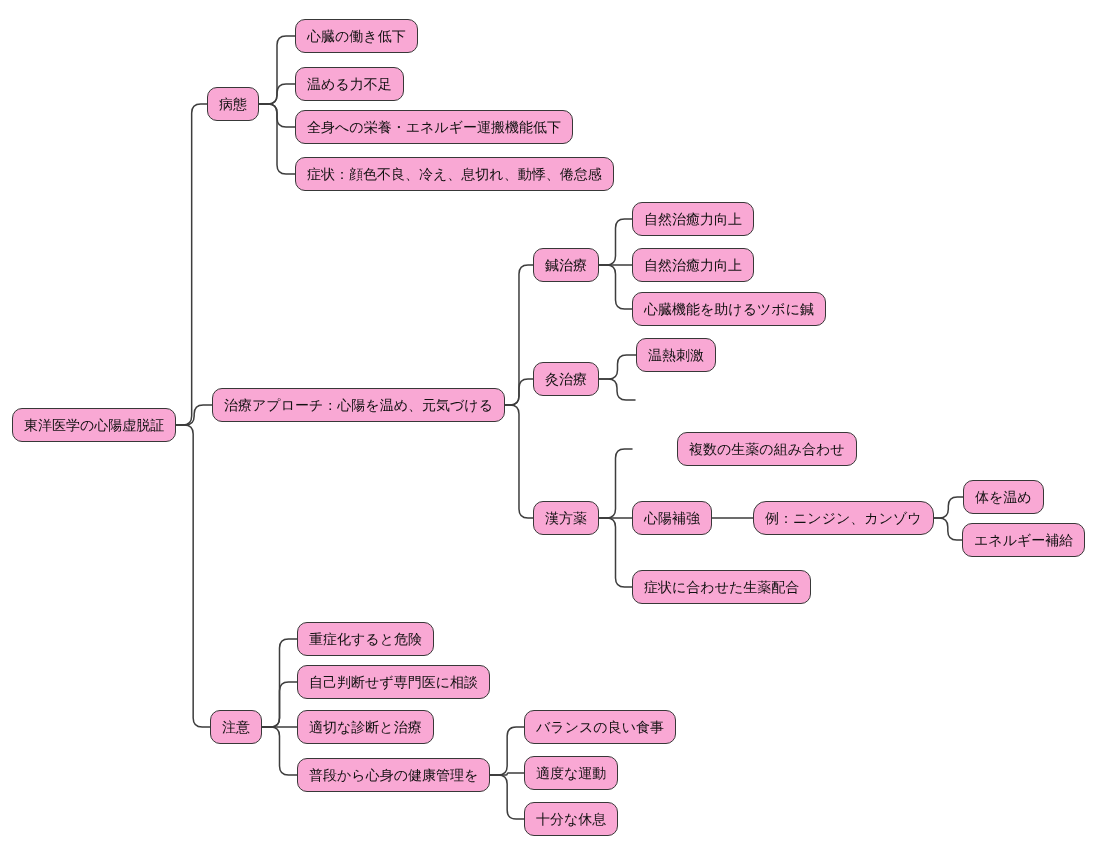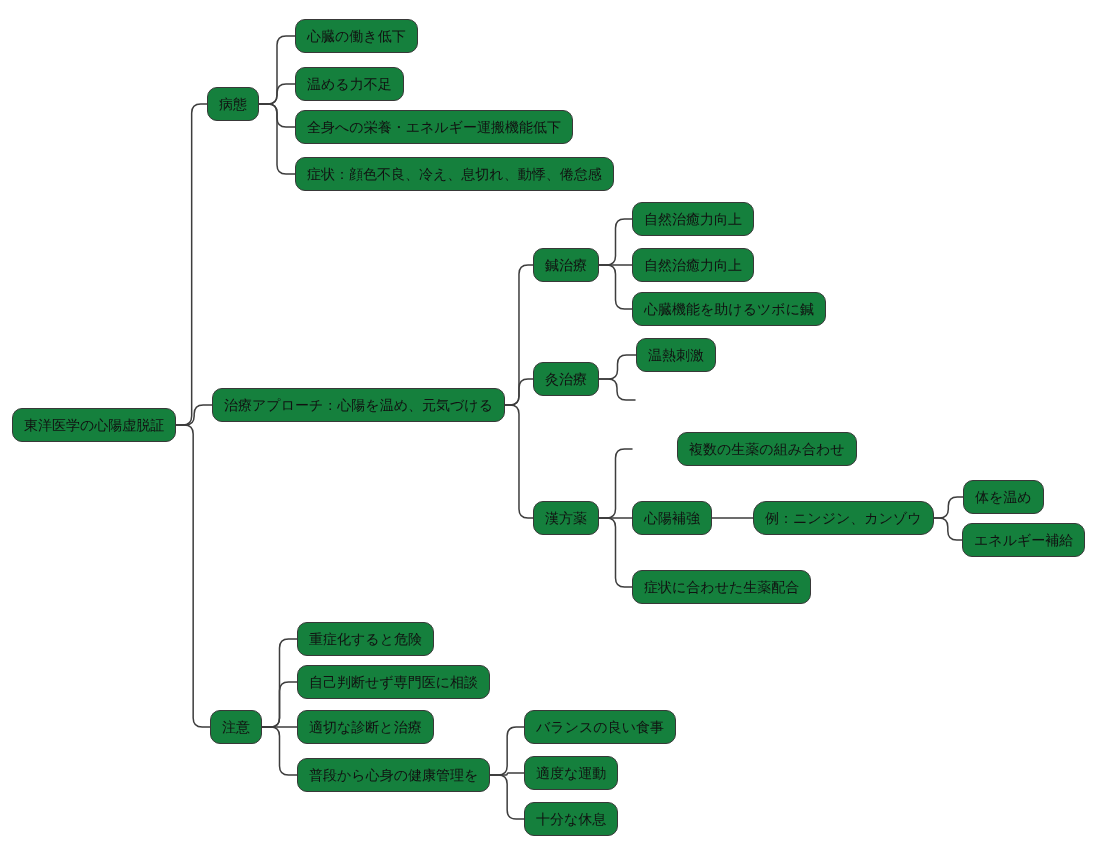--- a/index.html
+++ b/index.html
@@ -28,21 +28,21 @@
   #edges path {
     fill: none;
     stroke: #3d3d3d;
     stroke-width: 1.5;
     stroke-linecap: round;
   }
   .node {
     position: absolute;
     z-index: 2;
     box-sizing: border-box;
-    background: #15803d;
+    background: #f9a8d4;
     border: 1.5px solid #383838;
     border-radius: 10px;
     padding: 6px 11px;
     font-size: 14px;
     line-height: 20px;
     color: #111111;
     white-space: nowrap;
   }
 </style>
 </head>

